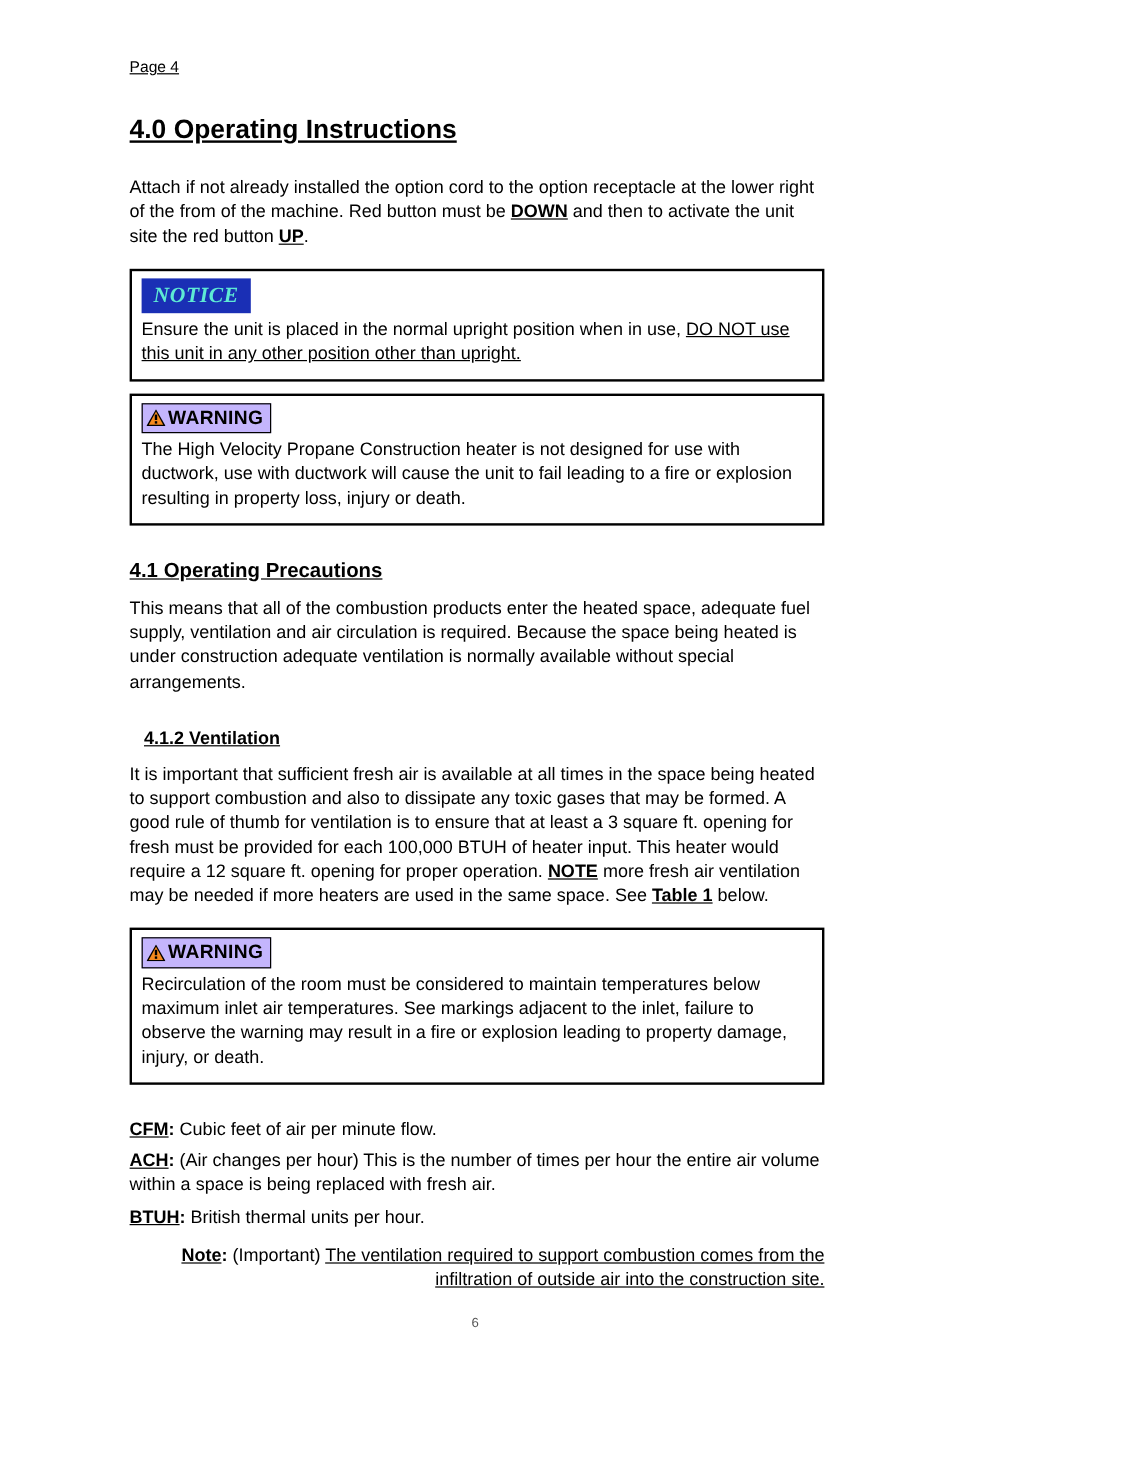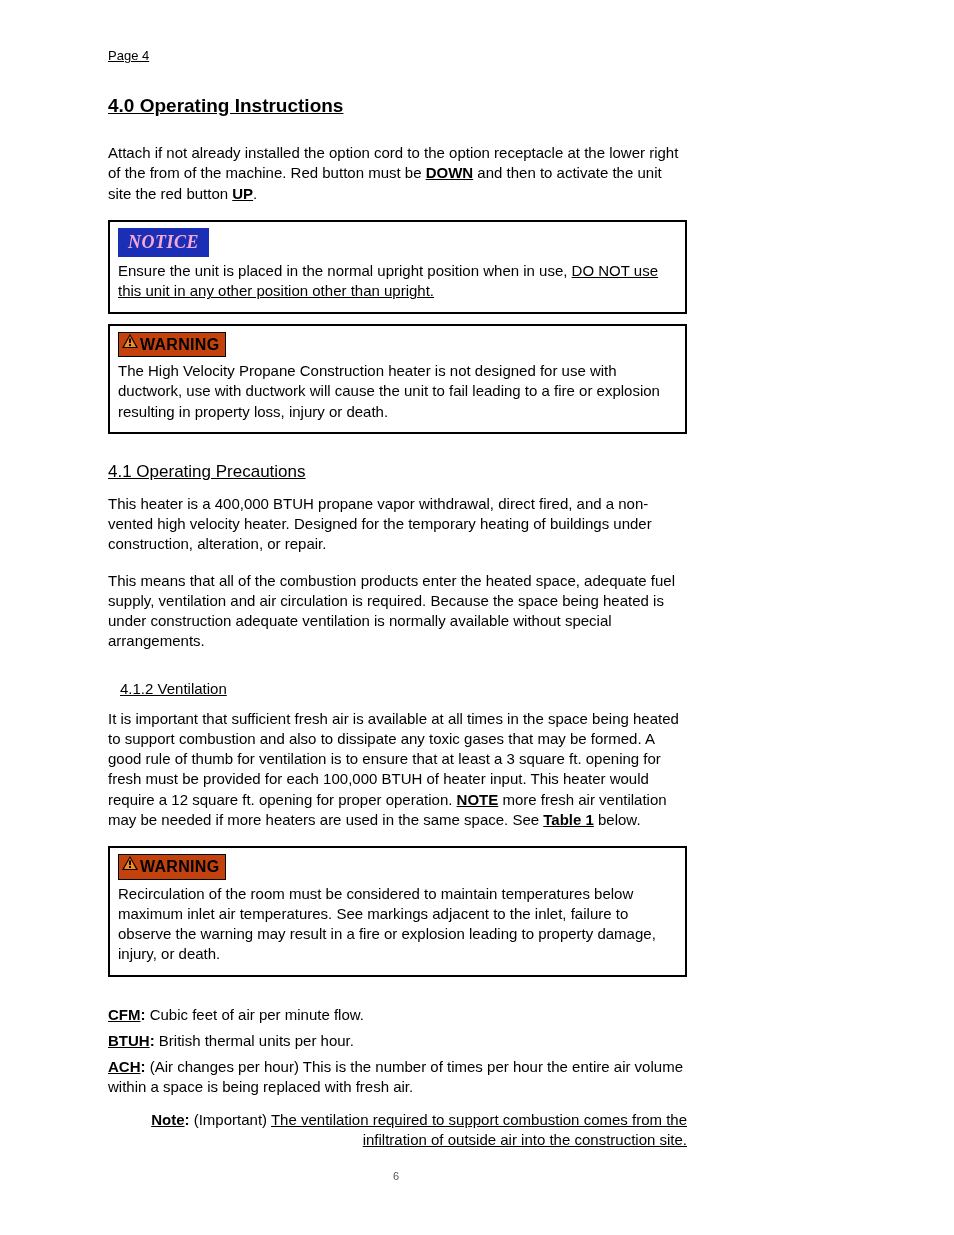--- a/index.html
+++ b/index.html
@@ -15,21 +15,21 @@
     padding: 48px 105px 60px 108px;
     box-sizing: border-box;
     position: relative;
   }
   .page-num-top {
     font-size: 13px;
     text-decoration: underline;
     margin-bottom: 32px;
   }
   .sec-title {
-    font-size: 19px;
+    font-size: 22px;
     font-weight: bold;
     text-decoration: underline;
     margin-bottom: 26px;
   }
   .subhead-inline {
     font-weight: bold;
     text-decoration: underline;
   }
   .bodytext {
     font-size: 15px;
@@ -44,31 +44,32 @@
     line-height: 1.35;
   }
   .callout .badge-row {
     display: flex;
     align-items: center;
     margin-bottom: 4px;
   }
   .notice-badge {
     display: inline-block;
     background: #1a2fb5;
-    color: #f9a8d4;
+    color: #5eead4;
     font-family: "Times New Roman", serif;
     font-style: italic;
     font-weight: bold;
     font-size: 18px;
     padding: 2px 10px 3px 10px;
     letter-spacing: 0.5px;
   }
   .warning-badge {
     display: inline-flex;
-    background: #c2410c;
+    align-items: center;
+    background: #c4b5fd;
     border: 1px solid #000;
     color: #000;
     font-weight: bold;
     font-size: 16px;
     padding: 1px 6px 1px 3px;
     letter-spacing: 0.3px;
   }
   .warning-badge svg {
     width: 16px;
     height: 14px;
@@ -76,21 +77,21 @@
   }
   .underline {
     text-decoration: underline;
   }
   .underline-bold {
     text-decoration: underline;
     font-weight: bold;
   }
   .subsection {
     font-size: 17px;
-    font-weight: normal;
+    font-weight: bold;
     text-decoration: underline;
     margin-top: 28px;
     margin-bottom: 12px;
   }
   .def {
     font-size: 15px;
     line-height: 1.35;
     margin: 6px 0 2px 0;
   }
   .def .term {
@@ -152,21 +153,20 @@
           <rect x="7" y="4.5" width="2" height="4.5" fill="#000"></rect>
           <rect x="7" y="10" width="2" height="2" fill="#000"></rect>
         </svg>
         WARNING
       </span>
     </div>
     <span>The High Velocity Propane Construction heater is not designed for use with ductwork, use with ductwork will cause the unit to fail leading to a fire or explosion resulting in property loss, injury or death.</span>
   </div>
 
   <div class="subsection">4.1 Operating Precautions</div>
-  <div class="bodytext">This heater is a 400,000 BTUH propane vapor withdrawal, direct fired, and a non-vented high velocity heater. Designed for the temporary heating of buildings under construction, alteration, or repair.</div>
 
   <div class="bodytext">This means that all of the combustion products enter the heated space, adequate fuel supply, ventilation and air circulation is required. Because the space being heated is under construction adequate ventilation is normally available without special arrangements.</div>
 
   <div class="subsection" style="font-size:15px;margin-left:12px;">4.1.2 Ventilation</div>
   <div class="bodytext">
     <span>It is important that sufficient fresh air is available at all times in the space being heated to support combustion and also to dissipate any toxic gases that may be formed. A good rule of thumb for ventilation is to ensure that at least a 3 square ft. opening for fresh must be provided for each 100,000 BTUH of heater input. This heater would require a 12 square ft. opening for proper operation. </span><span class="underline-bold">NOTE</span><span> more fresh air ventilation may be needed if more heaters are used in the same space. See </span><span class="underline-bold">Table 1</span><span> below.</span>
   </div>
 
   <div class="callout">
     <div class="badge-row">
@@ -184,27 +184,27 @@
   </div>
 
   <div style="height:14px;"></div>
 
   <div class="def">
     <span class="term">CFM</span><span class="termcolon">:</span>
     <span>Cubic feet of air per minute flow.</span>
   </div>
 
   <div class="def">
+    <span class="term">ACH</span><span class="termcolon">:</span>
+    <span>(Air changes per hour) This is the number of times per hour the entire air volume within a space is being replaced with fresh air.</span>
+  </div>
+
+  <div class="def">
     <span class="term">BTUH</span><span class="termcolon">:</span>
     <span>British thermal units per hour.</span>
-  </div>
-
-  <div class="def">
-    <span class="term">ACH</span><span class="termcolon">:</span>
-    <span>(Air changes per hour) This is the number of times per hour the entire air volume within a space is being replaced with fresh air.</span>
   </div>
 
   <div style="height:10px;"></div>
 
   <div class="note-important">
     <span class="leadword">Note</span><span class="termcolon">:</span>
     <span>(Important) </span><span class="emph">The ventilation required to support combustion comes from the infiltration of outside air into the construction site.</span>
   </div>
 
   <div class="footer-pg">6</div>

